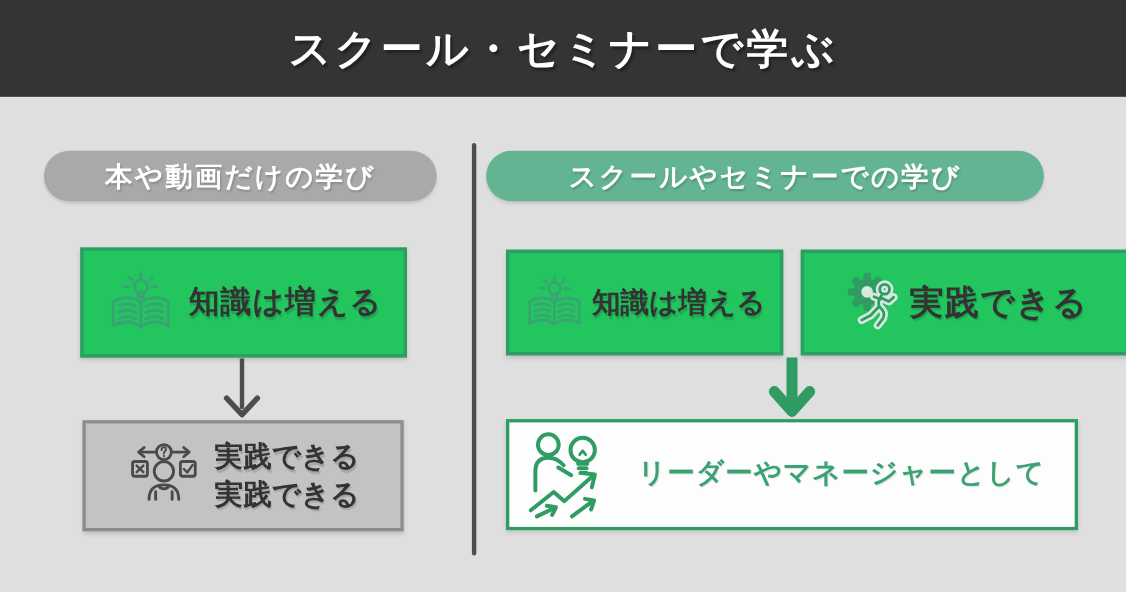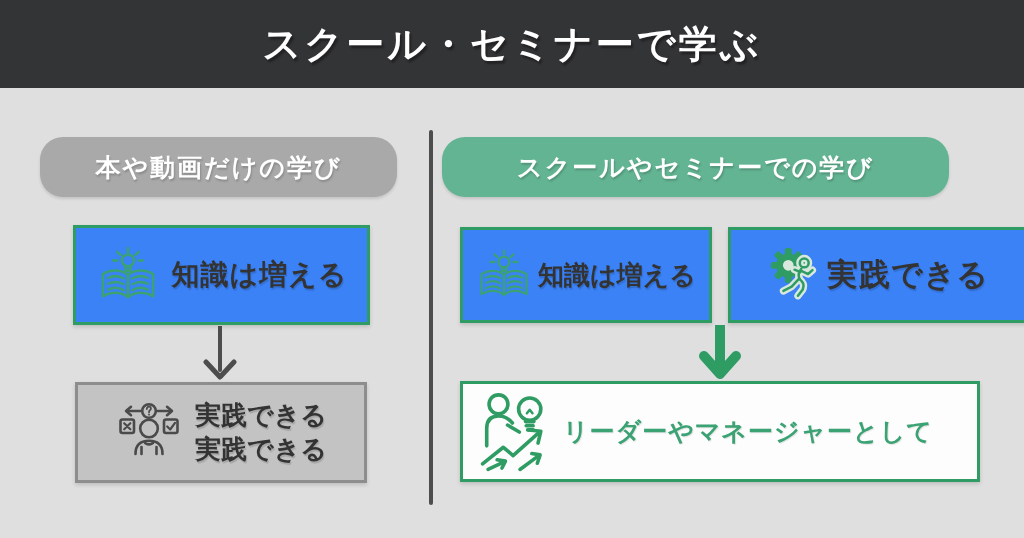--- a/index.html
+++ b/index.html
@@ -19,51 +19,51 @@
     text-shadow:2px 3px 2px rgba(0,0,0,0.35);
     text-align:right;
   }
   
   .divider {
     position:absolute; left:429px; top:130px; width:4px; height:375px;
     background:#4d4d4d; border-radius:2px;
   }
   
   .pill {
-    position:absolute; height:60px; border-radius:23px;
+    position:absolute; height:46px; border-radius:23px;
     display:flex; align-items:center; justify-content:center;
     color:#ffffff; font-size:25px; letter-spacing:2px;
     box-shadow:0 2px 3px rgba(0,0,0,0.12);
     text-shadow:1px 2px 2px rgba(0,0,0,0.18);
   }
   .pill-gray  { left:40px;  top:137px; width:357px; background:#a9a9a9; }
   .pill-green { left:442px; top:137px; width:507px; background:#63b493; }
   
   .box {
     position:absolute; box-sizing:border-box;
     display:flex; align-items:center; justify-content:center;
     color:#333333; box-shadow:0 2px 4px rgba(0,0,0,0.15);
     text-shadow:1px 2px 1px rgba(0,0,0,0.15);
   }
-  .box-green { background:#3b82f6; border:3px solid #2f9c63; }
+  .box-green { background:#22c55e; border:3px solid #2f9c63; }
   .left-knowledge  { left:73px;  top:225px; width:297px; height:100px; gap:12px; font-size:28px; letter-spacing:1px; }
   .right-knowledge { left:460px; top:227px; width:252px; height:96px;  gap:6px;  font-size:26px; }
   .right-practice  { left:728px; top:227px; width:300px; height:96px;  gap:2px; font-size:31px; letter-spacing:1px; }
   .box-gray {
     left:75px; top:382px; width:292px; height:101px; gap:12px;
     background:#c3c3c3; border:3px solid #8d8d8d; font-size:26px;
   }
   .result-box {
     left:460px; top:381px; width:520px; height:101px;
     background:#fdfdfd; border:3px solid #2f9c63;
     color:#3aa273; font-size:25px; justify-content:flex-start;
     padding:0 10px 0 14px; text-shadow:1px 1px 1px rgba(0,0,0,0.1);
   }
   .two-line { text-align:center; line-height:1.28; }
-  .result-text { flex:1; line-height:1.4; letter-spacing:1px; }
+  .result-text { flex:1; text-align:center; line-height:1.4; letter-spacing:1px;font-family:Liberation Mono, monospace; }
   
   .arrow-gray  { position:absolute; left:200px; top:326px; }
   .arrow-green { position:absolute; left:698px; top:325px; }
   svg { display:block; }
 </style>
 </head>
 <body>
 
 <div class="stage">
 

